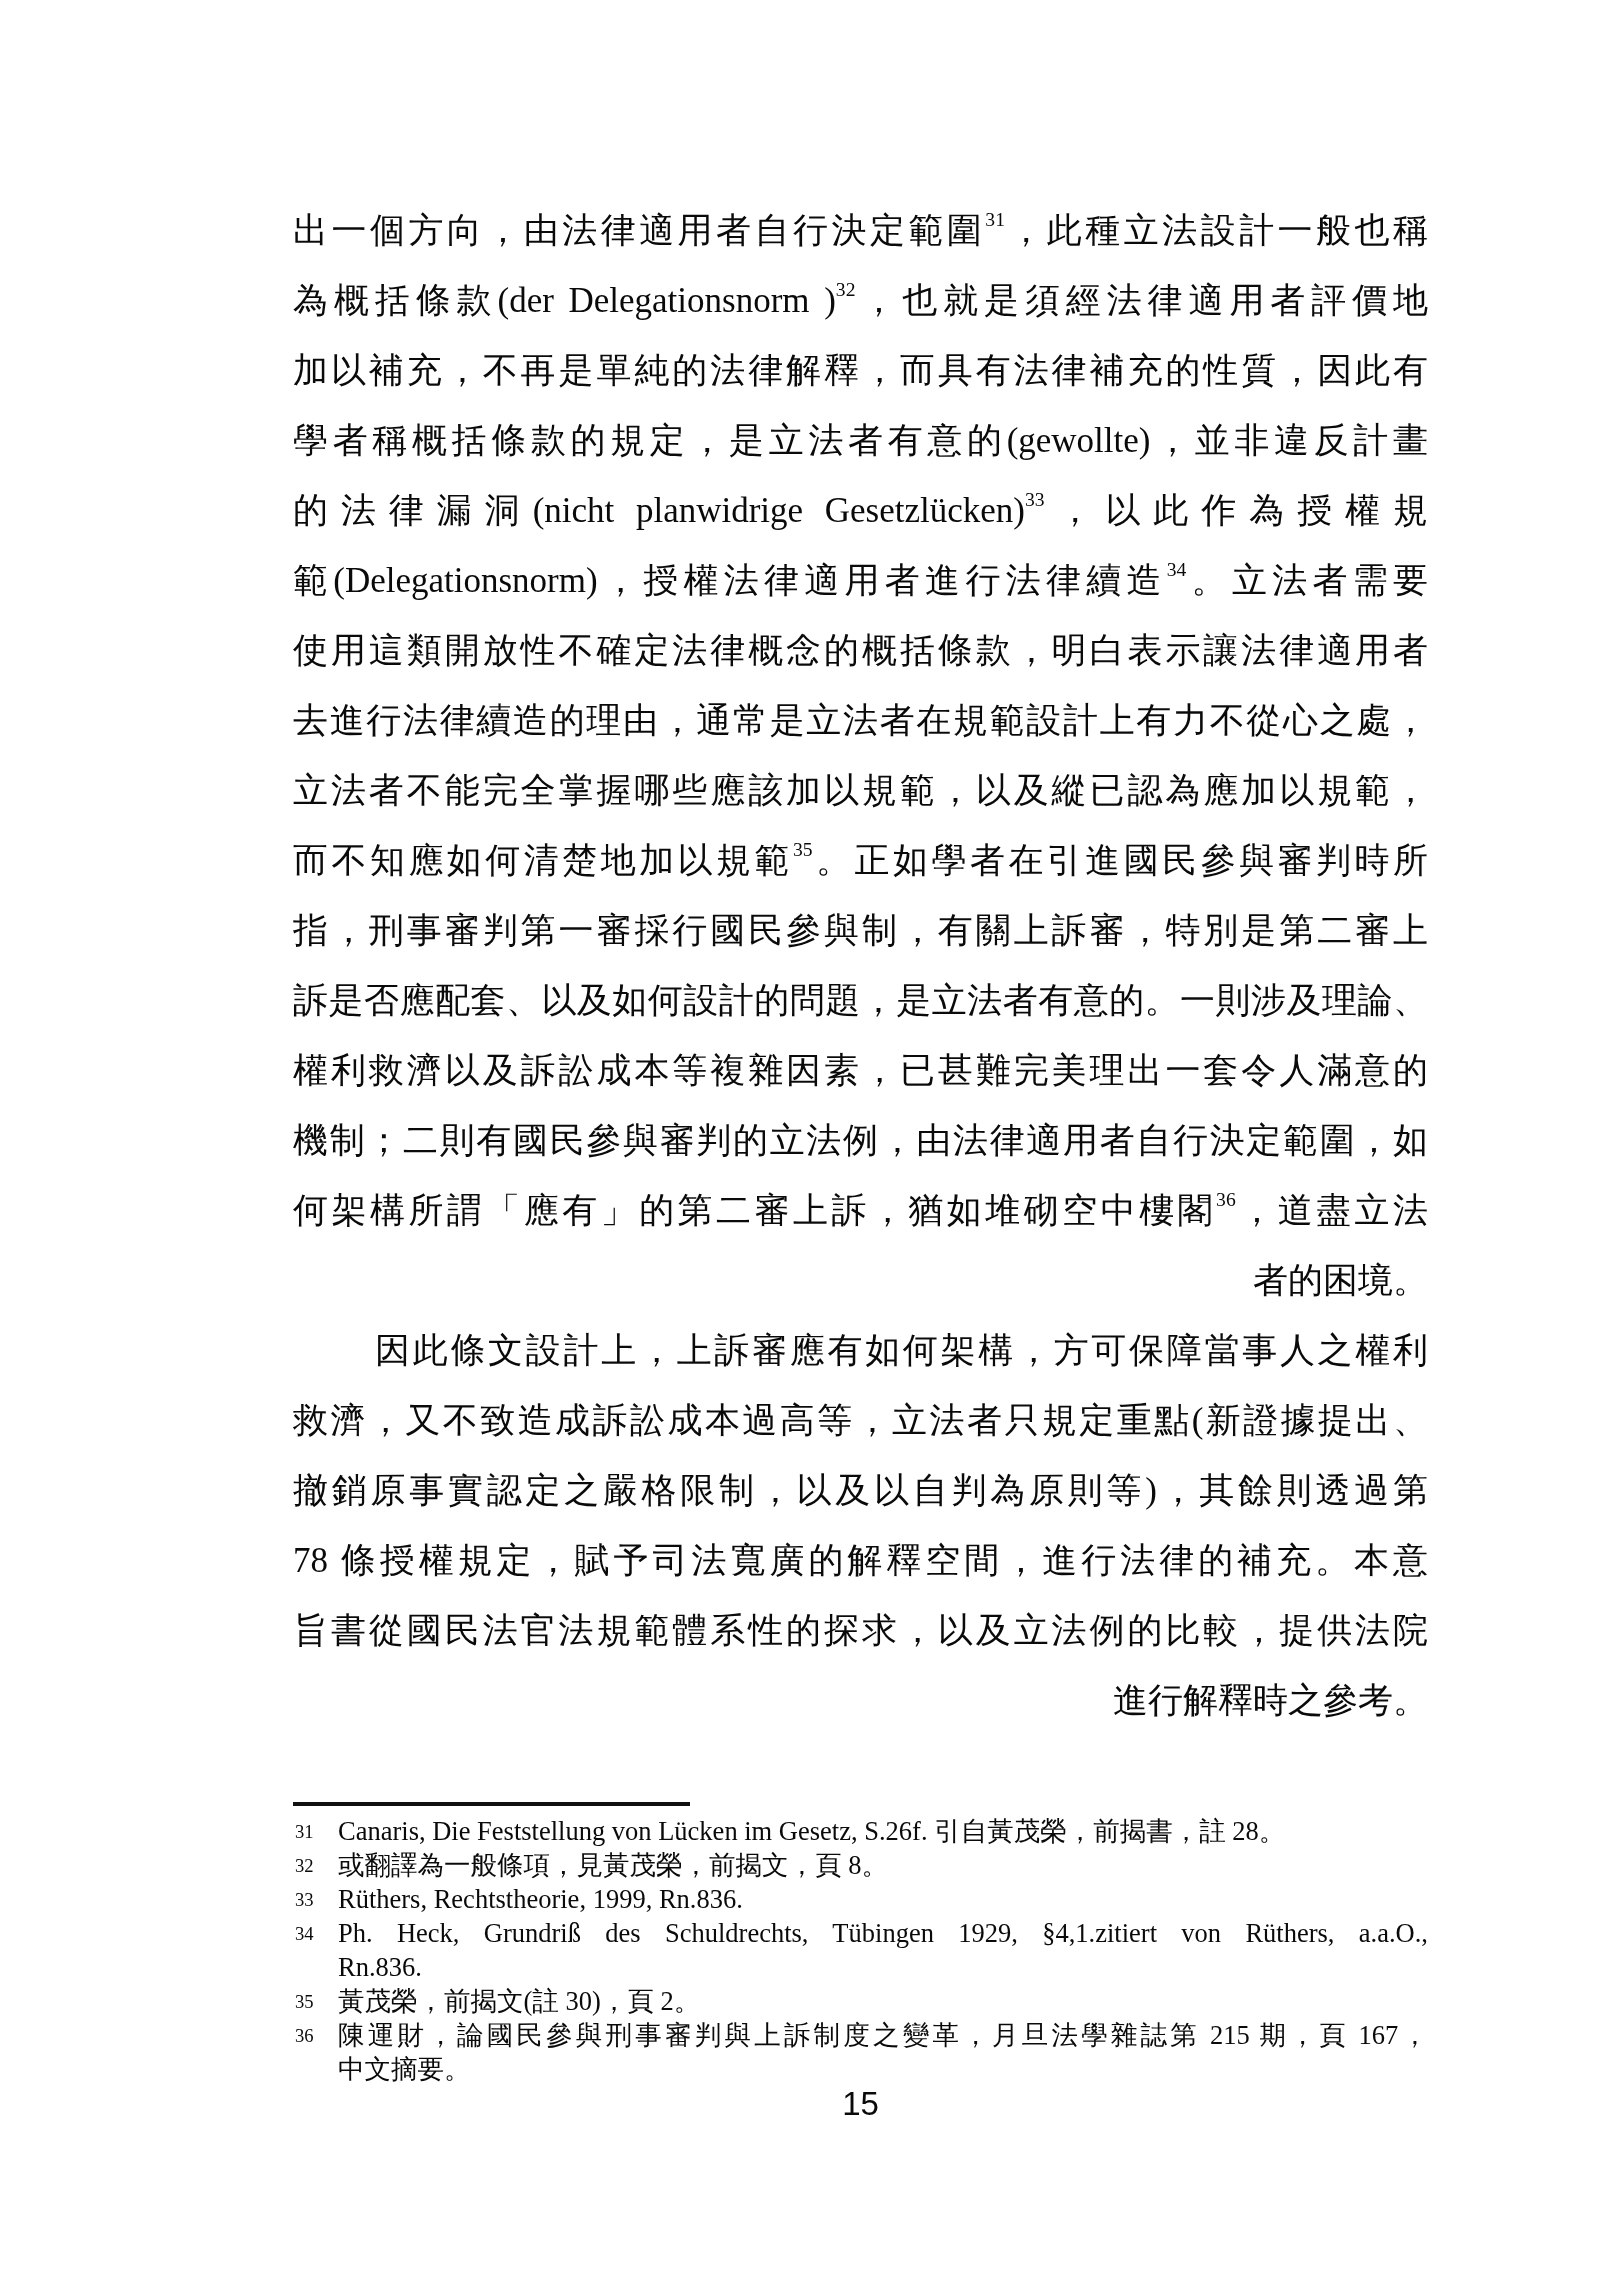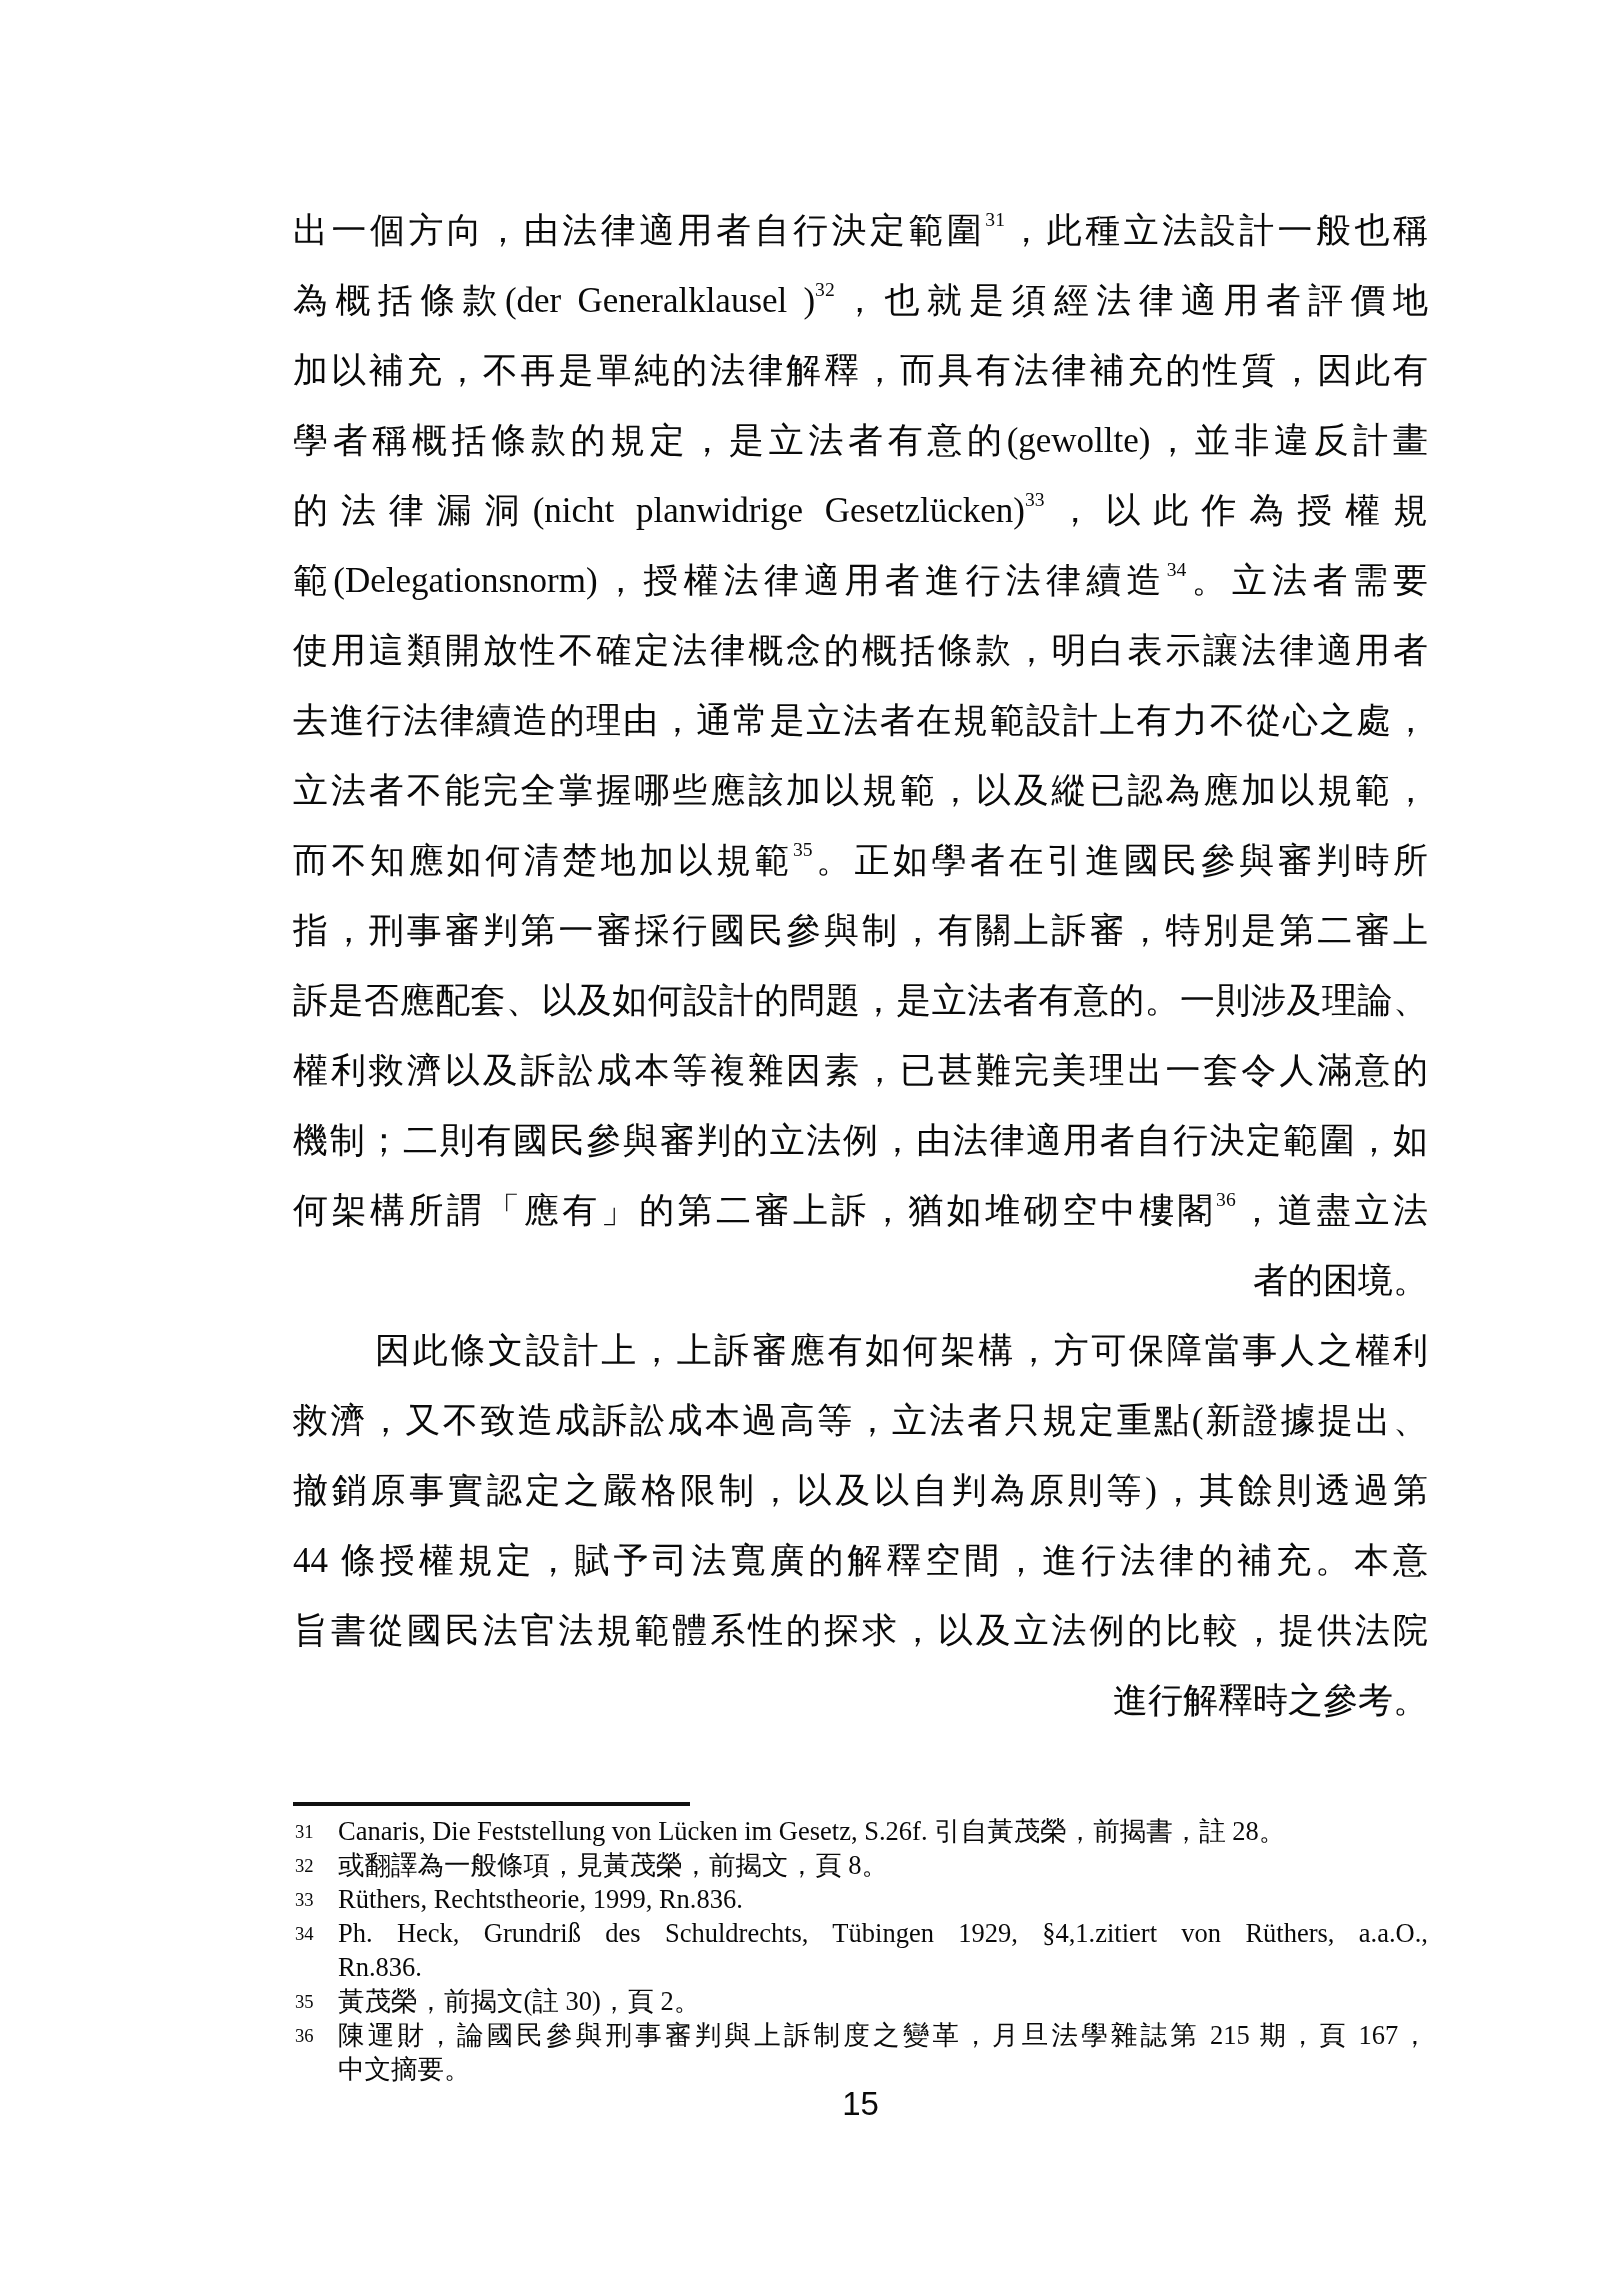--- a/index.html
+++ b/index.html
@@ -89,39 +89,39 @@
     font-family: "Liberation Sans", "DejaVu Sans", sans-serif;
   }
 </style>
 </head>
 <body>
 
 <div class="page">
 
   <main class="body-text">
     <div class="bl j"><span>出一個方向，由法律適用者自行決定範圍</span><sup class="ref">31</sup><span>，此種立法設計一般也稱</span></div>
-    <div class="bl j"><span>為概括條款(der Generalklausel )</span><sup class="ref">32</sup><span>，也就是須經法律適用者評價地</span></div>
+    <div class="bl j"><span>為概括條款(der Delegationsnorm )</span><sup class="ref">32</sup><span>，也就是須經法律適用者評價地</span></div>
     <div class="bl j"><span>加以補充，不再是單純的法律解釋，而具有法律補充的性質，因此有</span></div>
     <div class="bl j"><span>學者稱概括條款的規定，是立法者有意的(gewollte)，並非違反計畫</span></div>
     <div class="bl j"><span>的法律漏洞(nicht planwidrige Gesetzlücken)</span><sup class="ref">33</sup><span>，以此作為授權規</span></div>
     <div class="bl j"><span>範(Delegationsnorm)，授權法律適用者進行法律續造</span><sup class="ref">34</sup><span>。立法者需要</span></div>
     <div class="bl j"><span>使用這類開放性不確定法律概念的概括條款，明白表示讓法律適用者</span></div>
     <div class="bl j"><span>去進行法律續造的理由，通常是立法者在規範設計上有力不從心之處，</span></div>
     <div class="bl j"><span>立法者不能完全掌握哪些應該加以規範，以及縱已認為應加以規範，</span></div>
     <div class="bl j"><span>而不知應如何清楚地加以規範</span><sup class="ref">35</sup><span>。正如學者在引進國民參與審判時所</span></div>
     <div class="bl j"><span>指，刑事審判第一審採行國民參與制，有關上訴審，特別是第二審上</span></div>
     <div class="bl j"><span>訴是否應配套、以及如何設計的問題，是立法者有意的。一則涉及理論、</span></div>
     <div class="bl j"><span>權利救濟以及訴訟成本等複雜因素，已甚難完美理出一套令人滿意的</span></div>
     <div class="bl j"><span>機制；二則有國民參與審判的立法例，由法律適用者自行決定範圍，如</span></div>
     <div class="bl j"><span>何架構所謂「應有」的第二審上訴，猶如堆砌空中樓閣</span><sup class="ref">36</sup><span>，道盡立法</span></div>
     <div class="bl"><span>者的困境。</span></div>
     <div class="bl j ind"><span>因此條文設計上，上訴審應有如何架構，方可保障當事人之權利</span></div>
     <div class="bl j"><span>救濟，又不致造成訴訟成本過高等，立法者只規定重點(新證據提出、</span></div>
     <div class="bl j"><span>撤銷原事實認定之嚴格限制，以及以自判為原則等)，其餘則透過第</span></div>
-    <div class="bl j"><span>44 條授權規定，賦予司法寬廣的解釋空間，進行法律的補充。本意</span></div>
+    <div class="bl j"><span>78 條授權規定，賦予司法寬廣的解釋空間，進行法律的補充。本意</span></div>
     <div class="bl j"><span>旨書從國民法官法規範體系性的探求，以及立法例的比較，提供法院</span></div>
     <div class="bl"><span>進行解釋時之參考。</span></div>
   </main>
 
   <section class="footnotes">
     <div class="fnsep"></div>
 
     <div class="fn">
       <div class="fl"><sup class="fnum">31</sup><span>Canaris, Die Feststellung von Lücken im Gesetz, S.26f. 引自黃茂榮，前揭書，註 28。</span></div>
     </div>

